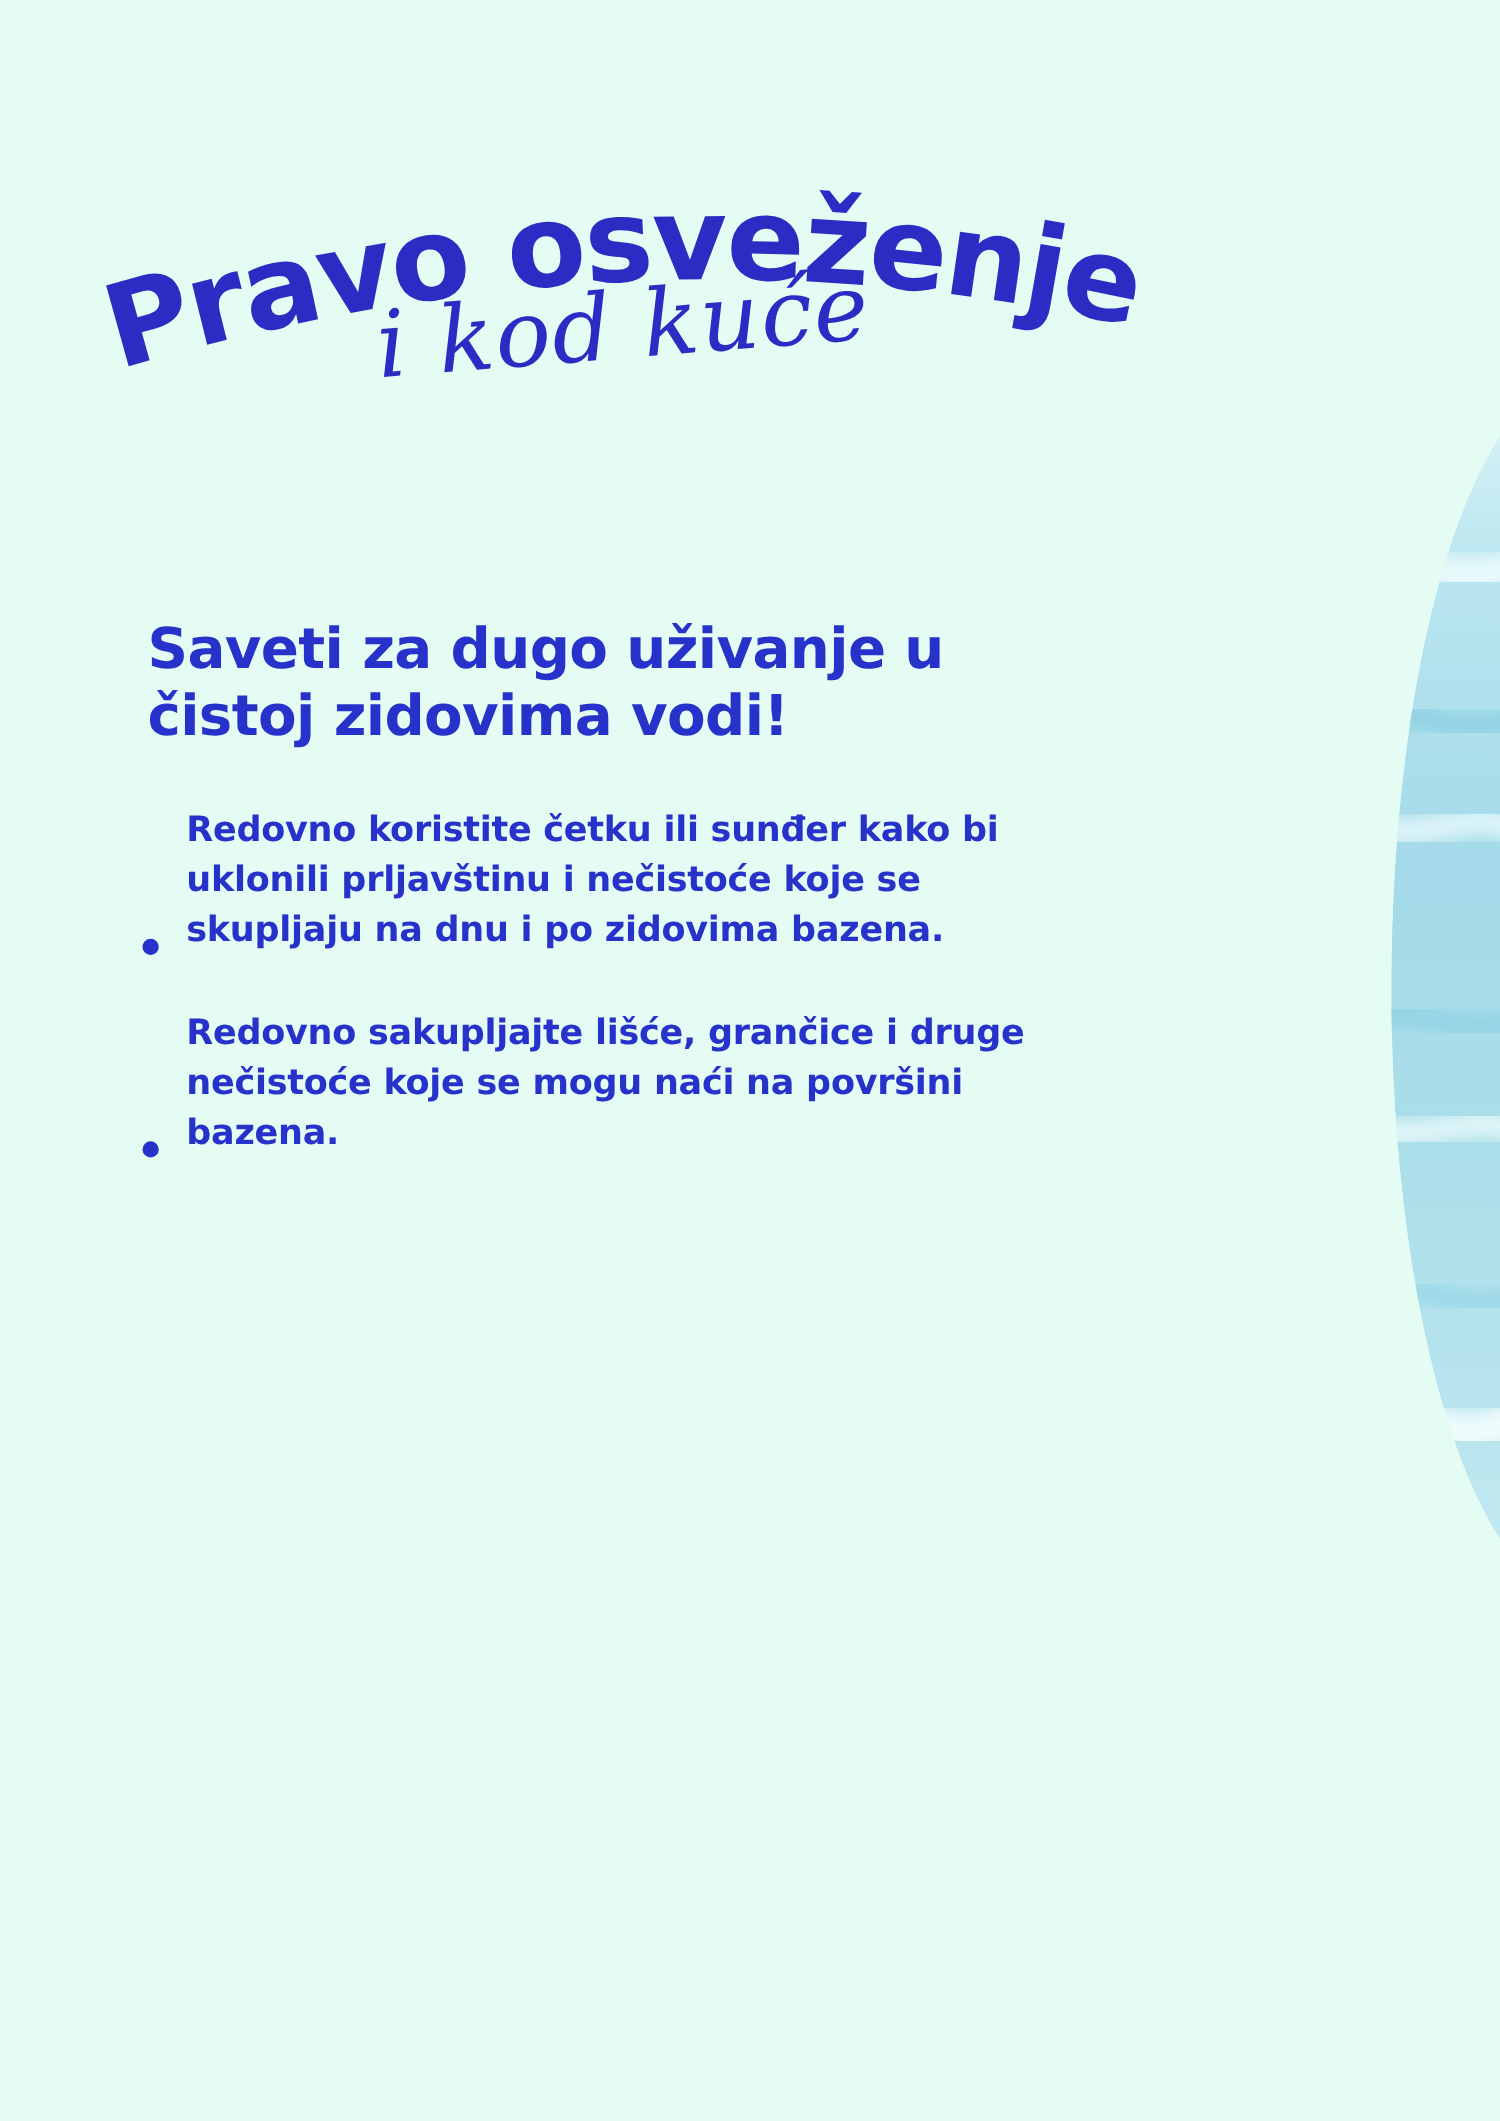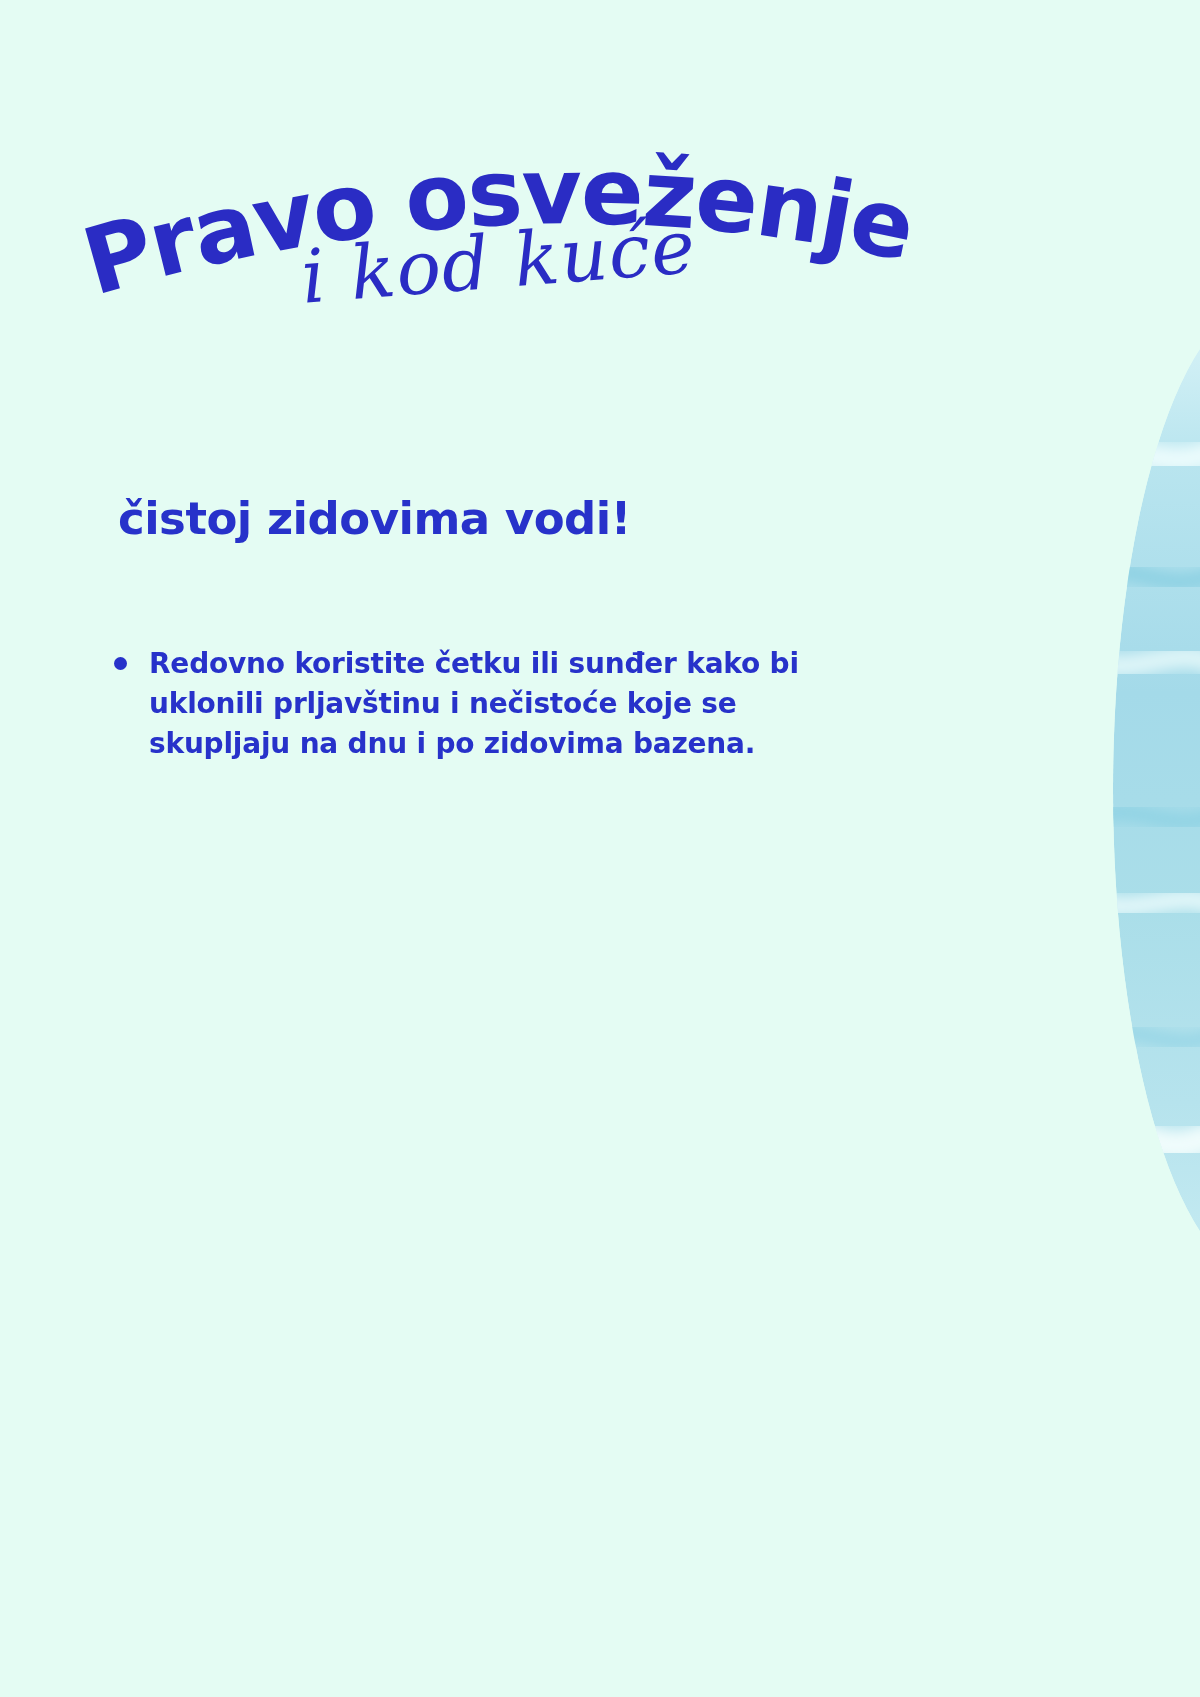--- a/index.html
+++ b/index.html
@@ -65,21 +65,21 @@
     position: absolute;
     left: 112px;
     top: 644px;
     width: 780px;
     list-style: none;
     margin: 0;
     padding: 0;
   }
   .tips li {
     display: flex;
-    align-items: flex-start;
+    align-items: flex-end;
     margin-bottom: 42px;
   }
   .tip-dot {
     flex: 0 0 auto;
     width: 13px;
     height: 13px;
     border-radius: 50%;
     background: #2732ca;
     margin: 13px 22px 0 2px;
   }
@@ -112,27 +112,32 @@
     </defs>
     <text class="title-text">
       <textPath href="#arcPath" startOffset="50%" text-anchor="middle" textLength="820" lengthAdjust="spacingAndGlyphs">Pravo osveženje</textPath>
     </text>
   </svg>
 </div>
 
 <div class="subtitle">i kod kuće</div>
 
 <div class="heading">
+  <div>Saveti za dugo uživanje u</div>
   <div>čistoj zidovima vodi!</div>
 </div>
 
 <ul class="tips">
   <li>
     <span class="tip-dot"></span>
     <span class="tip-text">Redovno koristite četku ili sunđer kako bi uklonili prljavštinu i nečistoće koje se skupljaju na dnu i po zidovima bazena.</span>
+  </li>
+  <li>
+    <span class="tip-dot"></span>
+    <span class="tip-text">Redovno sakupljajte lišće, grančice i druge nečistoće koje se mogu naći na površini bazena.</span>
   </li>
 </ul>
 
 <div class="water-wrap">
   <svg viewBox="0 0 100 900" xmlns="http://www.w3.org/2000/svg">
     <defs>
       <linearGradient id="waterGrad" x1="0" y1="0" x2="0" y2="1">
         <stop offset="0" stop-color="#ddf5f8"></stop>
         <stop offset="0.16" stop-color="#b9e5ef"></stop>
         <stop offset="0.4" stop-color="#a4dae9"></stop>

